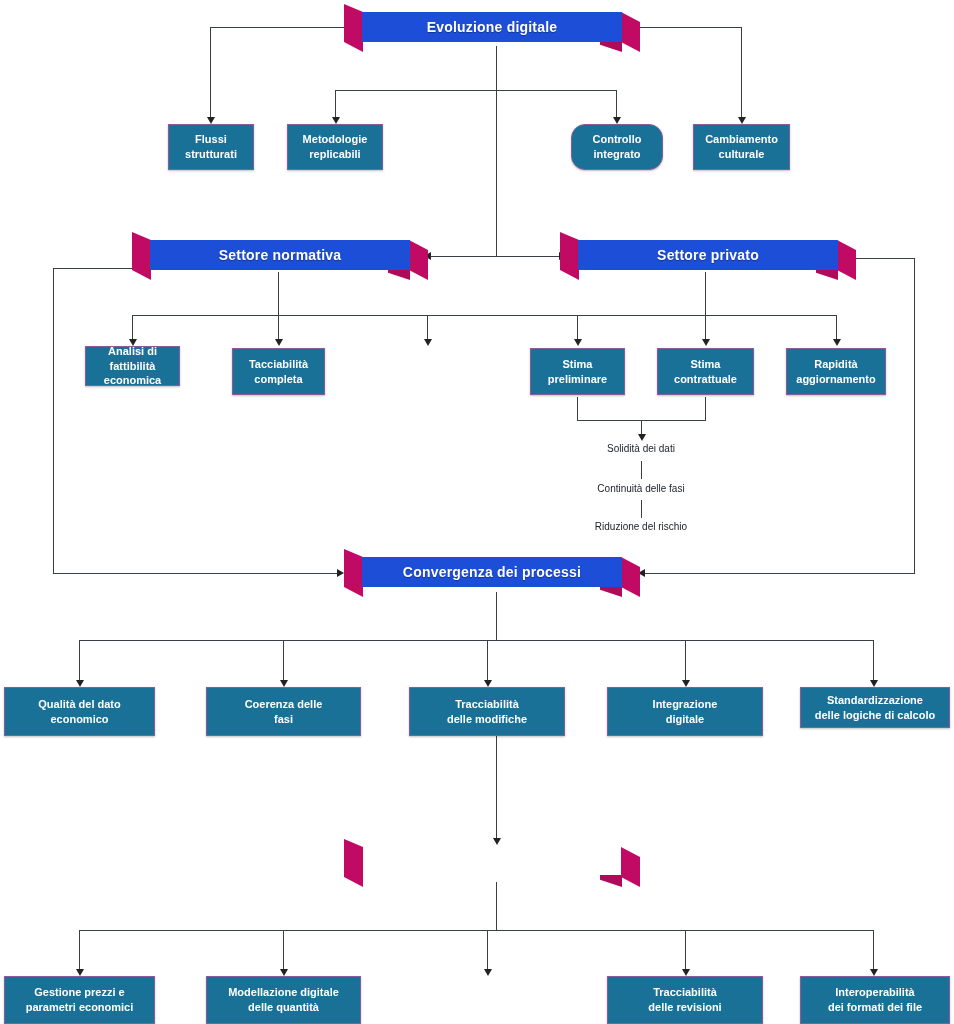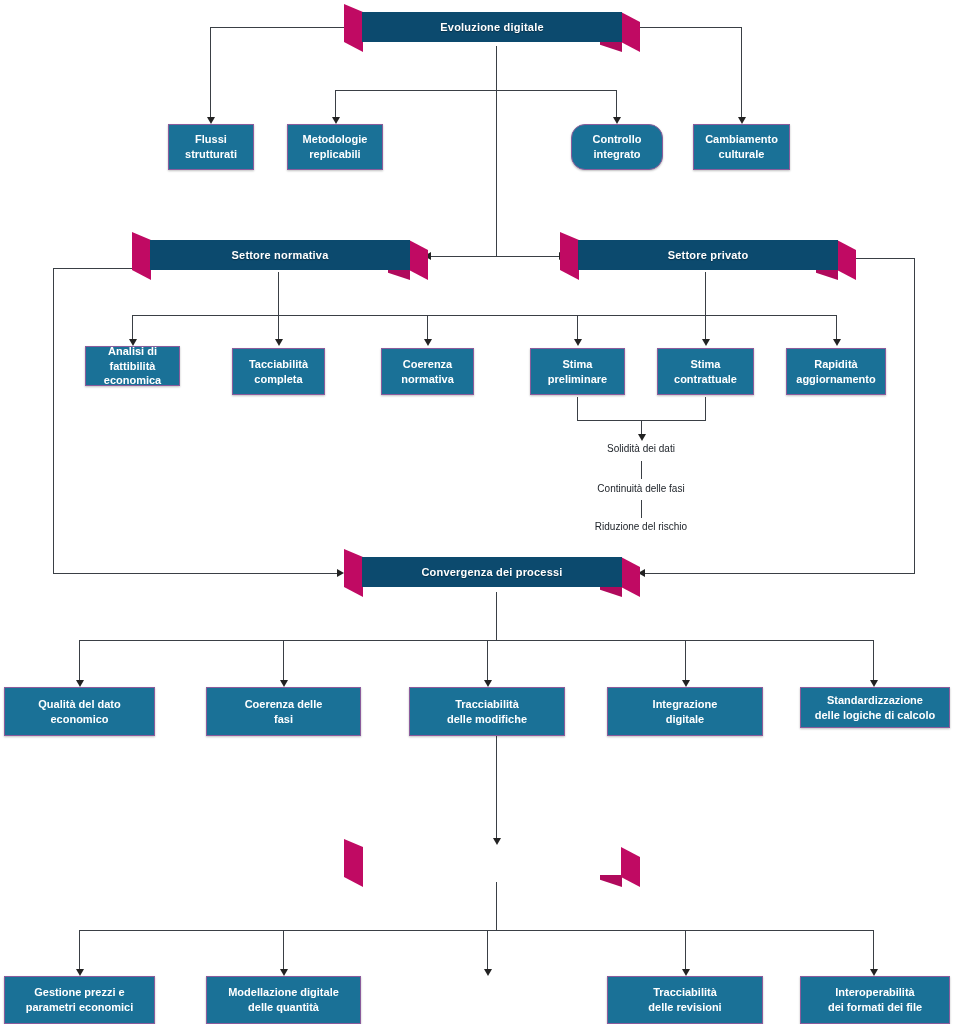--- a/index.html
+++ b/index.html
@@ -3,23 +3,23 @@
 <meta charset="utf-8">
 <style>
   html,body{margin:0;padding:0;background:#ffffff;}
   body{font-family:"Liberation Sans",sans-serif;}
   #canvas{position:relative;width:954px;height:1024px;background:#ffffff;overflow:hidden;}
 
   
   .ribbon{position:absolute;}
   .ribbon .body{
     position:absolute;left:18px;top:8px;right:18px;bottom:10px;
-    background:#0c4a6e;
+    background:#1d4ed8;
     display:flex;align-items:center;justify-content:center;
-    color:#ffffff;font-weight:bold;font-size:11px;letter-spacing:.2px;
+    color:#ffffff;font-weight:bold;font-size:14px;letter-spacing:.2px;
     text-shadow:0 1px 1px rgba(0,0,0,.35);
     z-index:3;
   }
   .ribbon .tail-l{
     position:absolute;left:0;top:0;width:19px;height:100%;
     background:#c00a63;z-index:2;
     clip-path:polygon(0 0,100% 8px,100% 100%,0 calc(100% - 10px));
   }
   .ribbon .tail-r{
     position:absolute;right:0;top:0;width:19px;height:100%;
@@ -184,21 +184,20 @@
     <div class="notch-r"></div>
   </div>
 
   <div class="node" style="left:168px;top:124px;width:86px;height:46px;">Flussi<br>strutturati</div>
   <div class="node" style="left:287px;top:124px;width:96px;height:46px;">Metodologie<br>replicabili</div>
   <div class="node" style="left:571px;top:124px;width:92px;height:46px;border-radius:14px;">Controllo<br>integrato</div>
   <div class="node" style="left:693px;top:124px;width:97px;height:46px;">Cambiamento<br>culturale</div>
 
   <div class="node" style="left:85px;top:346px;width:95px;height:39px;">Analisi di<br>fattibilità<br>economica</div>
   <div class="node" style="left:232px;top:348px;width:93px;height:47px;">Tacciabilità<br>completa</div>
-  <div class="node" style="left:381px;top:348px;width:93px;height:47px;">Coerenza<br>normativa</div>
   <div class="node" style="left:530px;top:348px;width:95px;height:47px;">Stima<br>preliminare</div>
   <div class="node" style="left:657px;top:348px;width:97px;height:47px;">Stima<br>contrattuale</div>
   <div class="node" style="left:786px;top:348px;width:100px;height:47px;">Rapidità<br>aggiornamento</div>
 
   <div class="plabel" style="left:641px;top:443px;">Solidità dei dati</div>
   <div class="plabel" style="left:641px;top:483px;">Continuità delle fasi</div>
   <div class="plabel" style="left:641px;top:521px;">Riduzione del rischio</div>
 
   <div class="node" style="left:4px;top:687px;width:151px;height:49px;">Qualità del dato economico</div>
   <div class="node" style="left:206px;top:687px;width:155px;height:49px;">Coerenza delle<br>fasi</div>

